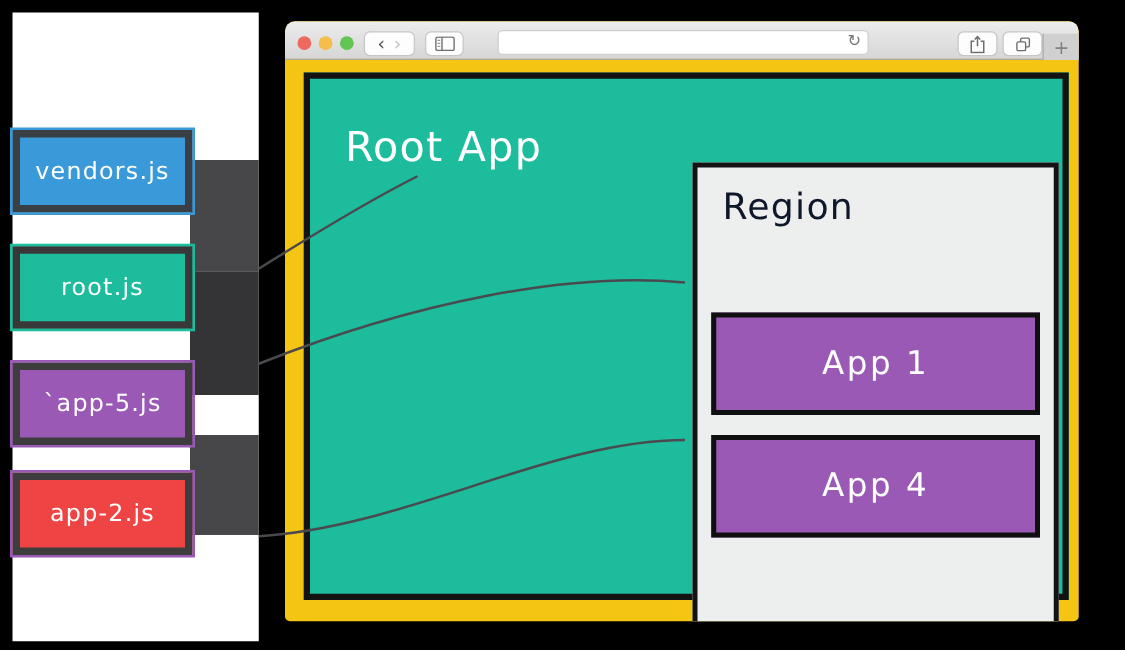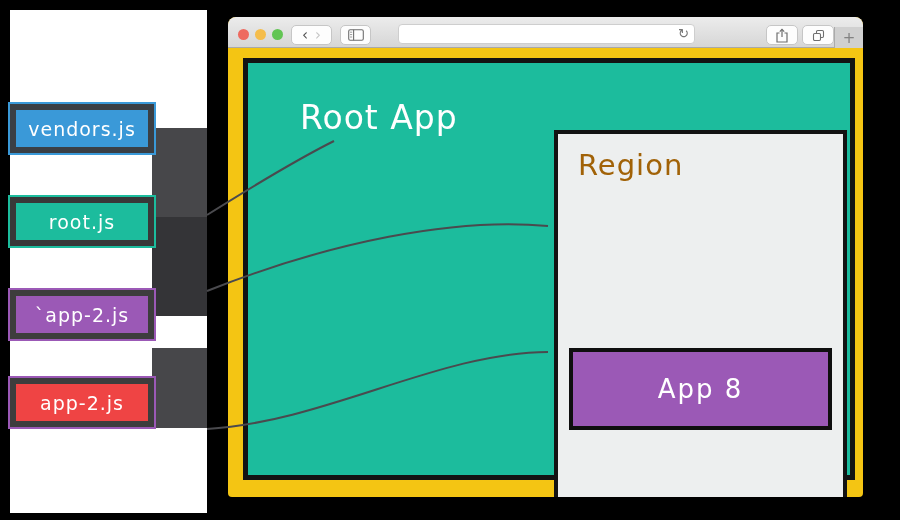--- a/index.html
+++ b/index.html
@@ -7,21 +7,21 @@
   body { font-family: "DejaVu Sans", sans-serif; position: relative; }
 
   
   .white-strip { position: absolute; left: 10px; top: 10px; width: 197px; height: 503px; background: #ffffff; }
 
   .conn-block { position: absolute; left: 152px; width: 55px; }
   .conn-a { top: 128px; height: 89px; background: #47474a; }
   .conn-b { top: 217px; height: 99px; background: #343437; }
   .conn-c { top: 348px; height: 80px; background: #47474a; }
 
-  .file-box { position: absolute; left: 10px; width: 144px; height: 49px;
+  .file-box { position: absolute; left: 10px; width: 144px; height: 66px;
               display: flex; align-items: center; justify-content: center;
               border: 6px solid #3a3f45; color: #fff; font-size: 19px; letter-spacing: 1px; }
   .file-vendors { top: 104px; background: #3a99d8; outline: 2px solid #3a99d8; }
   .file-root    { top: 197px; background: #1cbc9d; outline: 2px solid #1cbc9d; border-color: #383838; text-align: center; }
   .file-app1    { top: 290px; background: #9b59b6; outline: 2px solid #9b59b6; border-color: #3d3d3d; }
   .file-app2    { top: 378px; background: #ef4444; outline: 2px solid #9b59b6; border-color: #3d3d3d; }
 
   
   .browser { position: absolute; left: 228px; top: 17px; width: 635px; height: 480px;
              border-radius: 8px 8px 4px 4px; overflow: hidden; background: #f4c513; }
@@ -51,25 +51,25 @@
   .reload { position: absolute; right: 5px; top: 1px; font-size: 13px; color: #767676; }
 
   .newtab-area { position: absolute; right: 0; top: 10px; width: 29px; height: 21px;
                  background: #d0d0d0; border-left: 1px solid #ababab;
                  display: flex; align-items: center; justify-content: center;
                  color: #828282; font-size: 15px; }
 
   
   .root-app { position: absolute; left: 15px; top: 41px; width: 612px; height: 422px;
               background: #1cbc9d; border: 5px solid #131313; }
-  .root-app-label { position: absolute; left: 28px; top: 35px; color: #fff; font-size: 33px; letter-spacing: 1px; margin-left: 24px; }
+  .root-app-label { position: absolute; left: 28px; top: 35px; color: #fff; font-size: 33px; letter-spacing: 1px; }
 
   .region { position: absolute; left: 306px; top: 67px; width: 293px; height: 374px;
             background: #edefef; border: 4px solid #131313; }
-  .region-label { position: absolute; left: 20px; top: 14px; color: #a16207; font-size: 29px; letter-spacing: 1px; }
+  .region-label { position: absolute; left: 20px; top: 14px; color: #0f172a; font-size: 29px; letter-spacing: 1px; }
 
   .app-box { position: absolute; left: 11px; width: 263px; height: 82px;
              background: #9b59b6; border: 4px solid #0f0f0f; color: #fff;
              display: flex; align-items: center; justify-content: center;
              font-size: 26px; letter-spacing: 2px; }
   .app-1 { top: 116px; }
   .app-2 { top: 214px; }
 
   
   .lines-overlay { position: absolute; left: 0; top: 0; width: 900px; height: 520px;
@@ -86,21 +86,21 @@
 <div class="conn-block conn-b"></div>
 <div class="conn-block conn-c"></div>
 
 <div class="file-box file-vendors">
   <span>vendors.js</span>
 </div>
 <div class="file-box file-root">
   <span>root.js</span>
 </div>
 <div class="file-box file-app1">
-  <span>`app-2.js</span>
+  <span>`app-5.js</span>
 </div>
 <div class="file-box file-app2">
   <span>app-2.js</span>
 </div>
 
 <div class="browser">
 
   <div class="toolbar">
     <div class="tl tl-red"></div>
     <div class="tl tl-yellow"></div>
@@ -145,22 +145,25 @@
       <span>+</span>
     </div>
   </div>
 
   <div class="root-app">
     <div class="root-app-label">Root App</div>
 
     <div class="region">
       <div class="region-label">Region</div>
 
+      <div class="app-box app-1">
+        <span>App 1</span>
+      </div>
       <div class="app-box app-2">
-        <span>App 8</span>
+        <span>App 4</span>
       </div>
     </div>
   </div>
 </div>
 
 <svg class="lines-overlay" width="900" height="520" viewBox="0 0 900 520">
   <path d="M 207 215 C 250 188, 300 158, 334 141" fill="none" stroke="#4a4a4e" stroke-width="2"></path>
   <path d="M 207 291 C 330 242, 455 217, 548 226" fill="none" stroke="#4a4a4e" stroke-width="2"></path>
   <path d="M 207 429 C 325 422, 440 352, 548 352" fill="none" stroke="#4a4a4e" stroke-width="2"></path>
 </svg>

